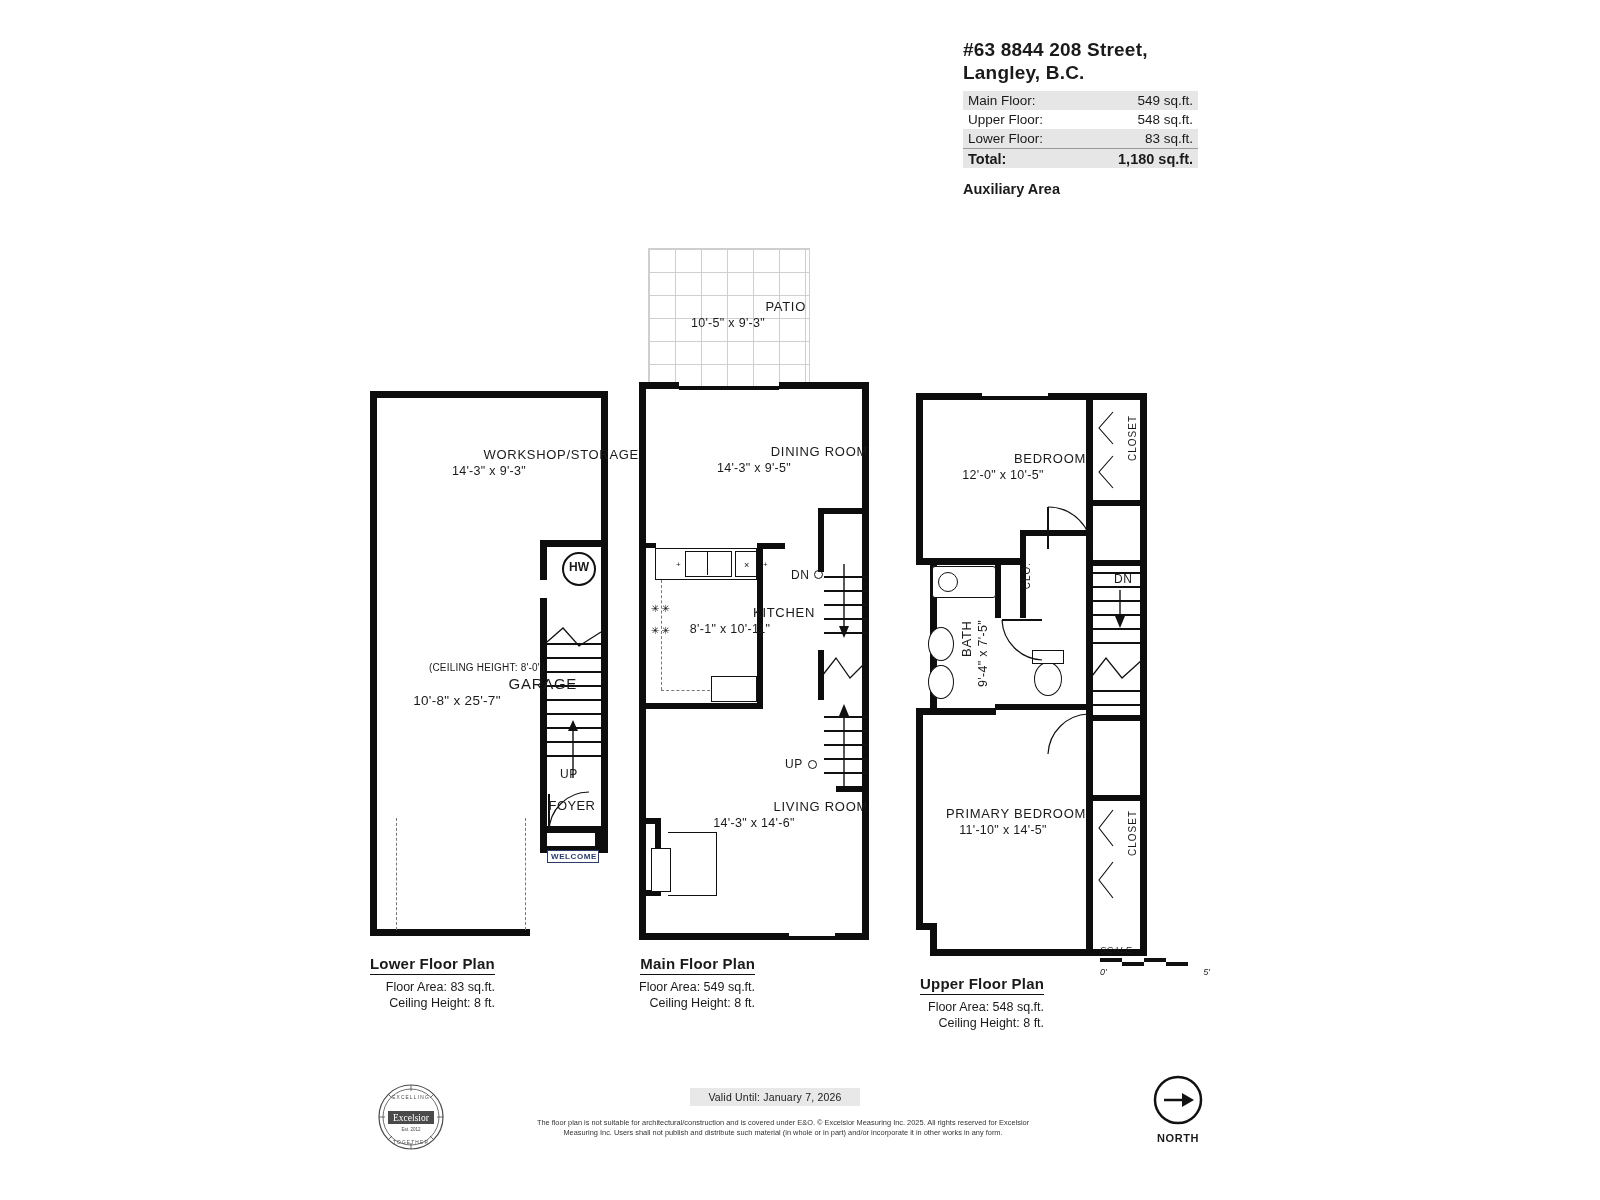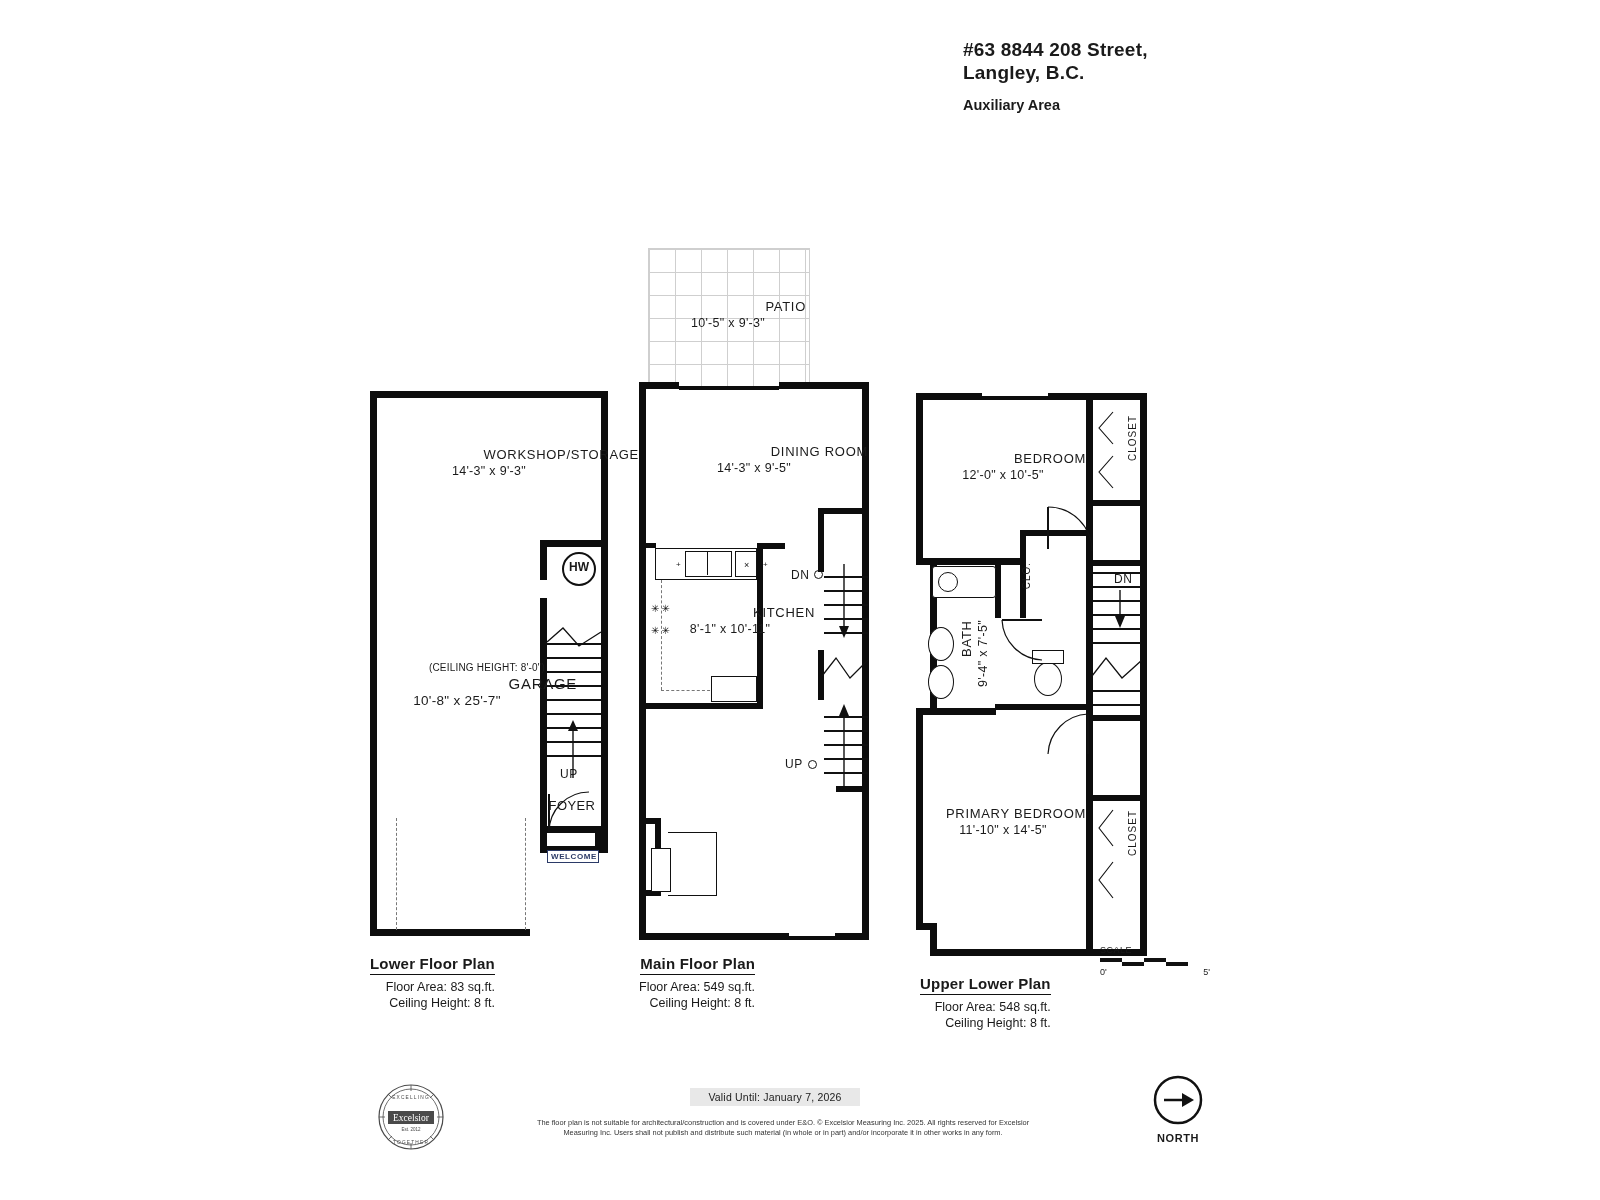--- a/index.html
+++ b/index.html
@@ -50,21 +50,21 @@
     background:#e8e8e8;font-size:10.5px;padding:3px 0;letter-spacing:.2px;
   }
   #disclaimer{
     position:absolute;left:523px;top:1118px;width:520px;text-align:center;
     font-size:7.4px;line-height:9.5px;color:#333;
   }
   #seal{position:absolute;left:366px;top:1082px;width:90px;height:70px;}
   #north{position:absolute;left:1150px;top:1072px;width:56px;text-align:center;}
   #north .lbl{font-size:11px;font-weight:700;margin-top:4px;letter-spacing:.6px;}
 
-  #scale-block{position:absolute;left:1100px;top:945px;width:110px;}
+  #scale-block{position:absolute;left:1100px;top:945px;width:110px;font-style:italic;}
   #scale-block .sc{font-size:9px;letter-spacing:.5px;}
   #scale-bar{position:relative;height:9px;margin-top:3px;width:88px;}
   #scale-block .ends{position:relative;height:11px;font-size:9px;}
   #scale-block .ends .l{position:absolute;left:0;top:0;}
   #scale-block .ends .r{position:absolute;right:0;top:0;}
 
   .welcome{
     position:absolute;border:1px solid #2b3a67;background:#fff;color:#2b3a67;
     font-size:8px;letter-spacing:.6px;text-align:center;padding:1px 3px;font-weight:700;
   }
@@ -88,20 +88,40 @@
 </style>
 </head>
 <body>
 
 <div class="abs" id="title-block">
   <div class="addr">
     <span>#63 8844 208 Street,</span><br>
     <span>Langley, B.C.</span>
   </div>
 
+  <table class="area-table">
+    <tbody>
+        <tr class="alt">
+      <td>Main Floor:</td>
+      <td class="val">549 sq.ft.</td>
+    </tr>
+    <tr>
+      <td>Upper Floor:</td>
+      <td class="val">548 sq.ft.</td>
+    </tr>
+    <tr class="alt">
+      <td>Lower Floor:</td>
+      <td class="val">83 sq.ft.</td>
+    </tr>
+    <tr class="total alt">
+      <td>Total:</td>
+      <td class="val">1,180 sq.ft.</td>
+    </tr>
+  </tbody>
+    </table>
 
   <div class="aux-title">Auxiliary Area</div>
 </div>
 
 <div class="abs" id="lower-plan" style="left:0;top:0;width:700px;height:1000px;">
 
   <div class="wall" style="left:370px;top:391px;width:238px;height:7px;"></div>
   <div class="wall" style="left:370px;top:391px;width:7px;height:545px;"></div>
   <div class="wall" style="left:370px;top:929px;width:160px;height:7px;"></div>
   <div class="wall" style="left:601px;top:391px;width:7px;height:155px;"></div>
@@ -239,20 +259,24 @@
   <div class="fixture" style="left:651px;top:848px;width:18px;height:42px;"></div>
   <div class="abs" style="left:668px;top:832px;width:48px;height:62px;border:1.5px solid #111;border-left:none;"></div>
 
   <div class="room-label" style="left:640px;top:443px;width:228px;">
     <span class="nm">DINING ROOM</span>
     <span class="dim">14'-3" x   9'-5"</span>
   </div>
   <div class="room-label" style="left:645px;top:604px;width:170px;">
     <span class="nm">KITCHEN</span>
     <span class="dim">8'-1"  x  10'-11"</span>
+  </div>
+  <div class="room-label" style="left:640px;top:798px;width:228px;">
+    <span class="nm">LIVING ROOM</span>
+    <span class="dim">14'-3" x  14'-6"</span>
   </div>
 
   <div class="plan-caption" style="left:639px;top:955px;">
     <div class="ttl">Main Floor Plan</div>
     <div class="sub">
       <div>Floor Area: 549 sq.ft.</div>
       <div>Ceiling Height: 8 ft.</div>
     </div>
   </div>
 </div>
@@ -345,21 +369,21 @@
   </div>
   <div class="room-label vert" style="left:958px;top:620px;">
     <span class="nm">BATH</span>
     <span class="dim">9'-4" x   7'-5"</span>
   </div>
   <div class="room-label vert tiny" style="left:1124px;top:415px;letter-spacing:1px;">CLOSET</div>
   <div class="room-label vert tiny" style="left:1124px;top:810px;letter-spacing:1px;">CLOSET</div>
   <div class="room-label vert tiny" style="left:1018px;top:562px;letter-spacing:1px;">CLO.</div>
 
   <div class="plan-caption" style="left:920px;top:975px;">
-    <div class="ttl">Upper Lower Plan</div>
+    <div class="ttl">Upper Floor Plan</div>
     <div class="sub">
       <div>Floor Area: 548 sq.ft.</div>
       <div>Ceiling Height: 8 ft.</div>
     </div>
   </div>
 </div>
 
 <div id="scale-block">
   <div class="sc">SCALE</div>
   <div id="scale-bar">

